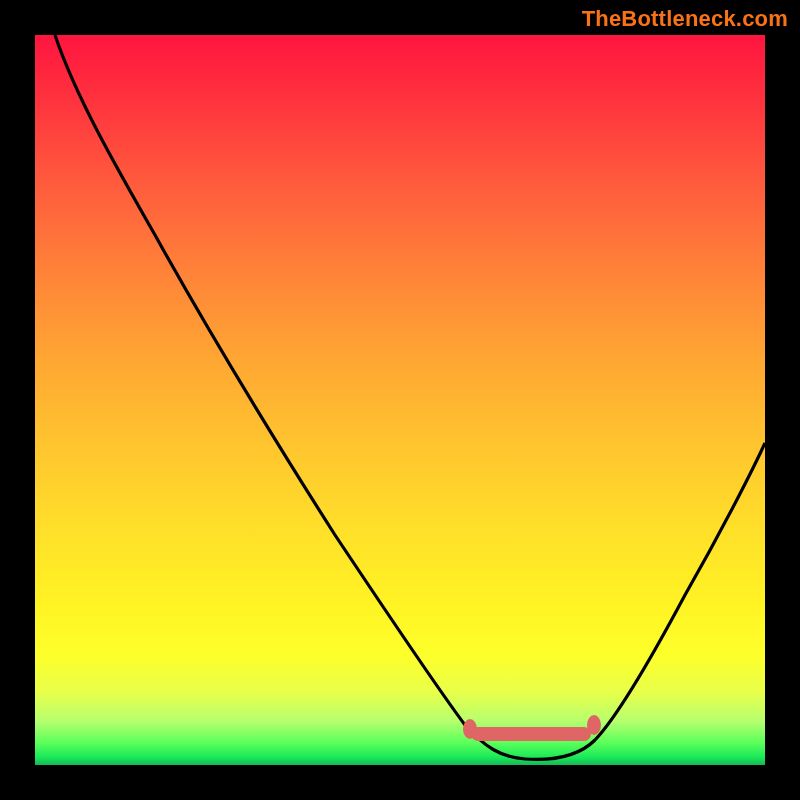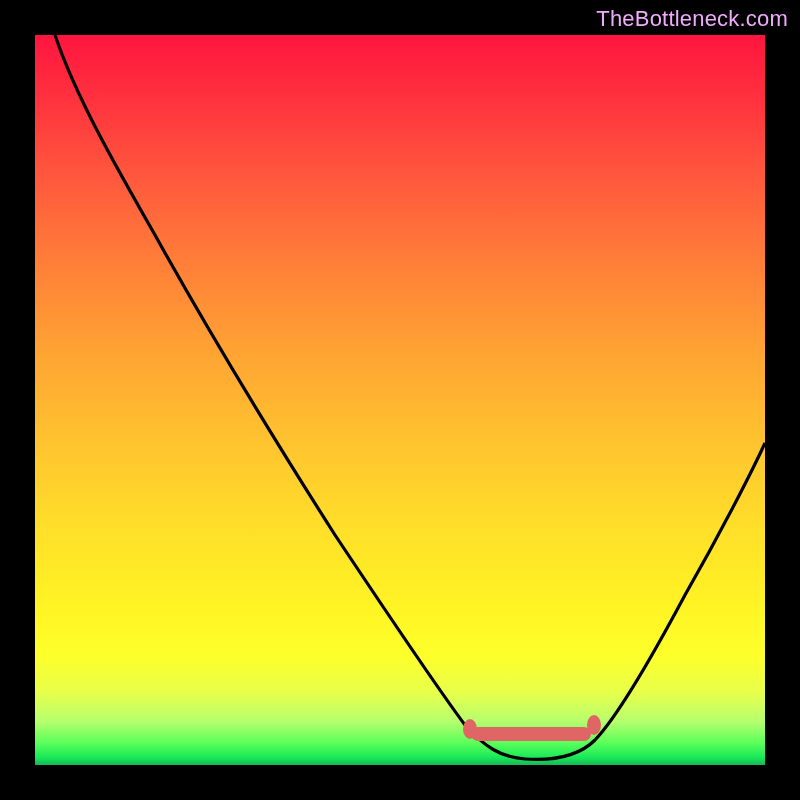--- a/index.html
+++ b/index.html
@@ -8,23 +8,23 @@
     height: 800px;
     background: #000;
     position: relative;
     font-family: Arial, sans-serif;
     overflow: hidden;
   }
   .watermark {
     position: absolute;
     top: 6px;
     right: 12px;
-    color: #f0abfc;
+    color: #f97316;
     font-size: 22px;
-    font-weight: 400;
+    font-weight: 700;
     z-index: 10;
     letter-spacing: 0.2px;
   }
   .plot-area {
     position: absolute;
     left: 35px;
     top: 35px;
     width: 730px;
     height: 730px;
     background: linear-gradient(to bottom,

